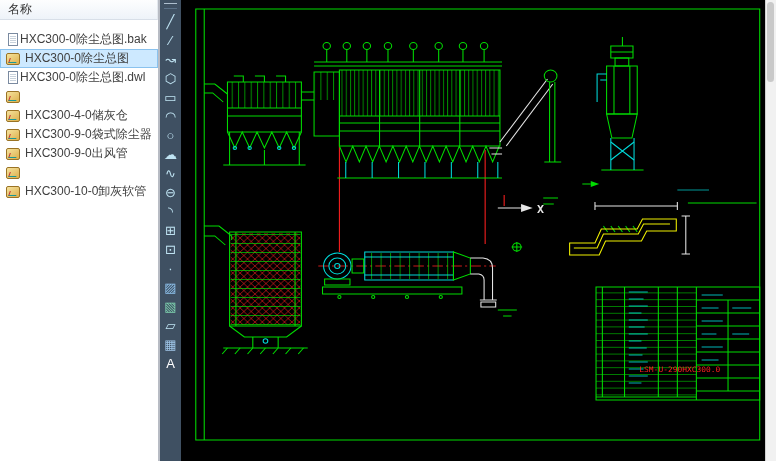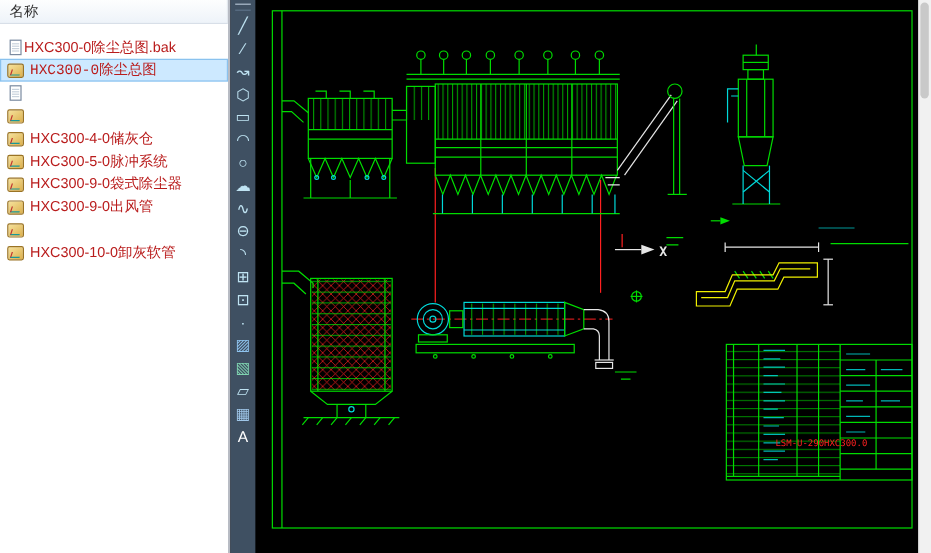--- a/index.html
+++ b/index.html
@@ -1,26 +1,26 @@
 <!DOCTYPE html>
 <html style="--cad_green: #00dc00; --cad_cyan: #00d8d8; --cad_red: #ff2020; --cad_yellow: #f0f000; --cad_white: #e6e6e6; --selection_bg: #cde9ff; --selection_border: #8ac2ee; --toolbar_bg: #3f5062; --tool_icon: #bfe3f2;"><head>
 <meta charset="utf-8">
 <style>
   html,body{margin:0;padding:0;width:776px;height:461px;overflow:hidden;background:#000;}
   .app{display:flex;width:776px;height:461px;font-family:"Liberation Sans","DejaVu Sans",sans-serif;}
 
   
-  .file-panel{width:190px;background:#fff;display:flex;flex-direction:column;flex:none;}
+  .file-panel{width:158px;background:#fff;display:flex;flex-direction:column;flex:none;}
   .panel-header{height:19px;flex:none;display:flex;align-items:center;padding-left:8px;
     background:linear-gradient(#fdfefe,#eef3f9);border-bottom:1px solid #d8dfe8;border-right:1px solid #e3e8ee;
     font-size:12px;color:#333;}
   .file-list{list-style:none;margin:0;padding:10px 0 0 0;flex:1;overflow:hidden;}
-  .file-item{display:flex;align-items:center;height:19px;padding:0 2px 0 5px;font-size:12px;color:#b91c1c;
+  .file-item{display:flex;align-items:center;height:19px;padding:0 2px 0 5px;font-size:12px;color:#404040;
     white-space:nowrap;overflow:hidden;border:1px solid transparent;box-sizing:border-box;}
-  .file-item.selected{background:var(--selection_bg);border-color:var(--selection_border);font-family:Liberation Mono, monospace;}
+  .file-item.selected{background:var(--selection_bg);border-color:var(--selection_border);}
   .file-icon{flex:none;margin-right:5px;display:inline-block;}
   .icon-file{width:10px;height:13px;background:#fff;border:1px solid #7a8aa0;box-sizing:border-box;position:relative;margin:0 2px;}
   .icon-file::before{content:"";position:absolute;top:2px;left:1px;right:1px;height:0;
     border-top:1px solid #c8d2dc;box-shadow:0 2px 0 #c8d2dc,0 4px 0 #c8d2dc,0 6px 0 #c8d2dc;}
   .icon-dwg{width:14px;height:12px;background:linear-gradient(145deg,#f6e29c,#dcb04d);border:1px solid #9a7324;
     border-radius:2px;box-sizing:border-box;position:relative;}
   .icon-dwg::after{content:"";position:absolute;left:2px;top:4px;width:7px;height:4px;
     border-left:1px solid #c03030;border-bottom:1px solid #189898;transform:skewX(-18deg);}
 
   
@@ -64,31 +64,28 @@
         <li class="file-item">
     <span class="file-icon icon-file"></span>
     <span class="file-label">HXC300-0除尘总图.bak</span>
   </li>
         <li class="file-item selected">
     <span class="file-icon icon-dwg"></span>
     <span class="file-label">HXC300-0除尘总图</span>
   </li>
         <li class="file-item">
     <span class="file-icon icon-file"></span>
+    <span class="file-label">HXC300-0除尘总图.dwl</span>
   </li>
         <li class="file-item">
     <span class="file-icon icon-dwg"></span>
   </li>
         <li class="file-item">
     <span class="file-icon icon-dwg"></span>
     <span class="file-label">HXC300-4-0储灰仓</span>
-  </li>
-        <li class="file-item">
-    <span class="file-icon icon-dwg"></span>
-    <span class="file-label">HXC300-5-0脉冲系统</span>
   </li>
         <li class="file-item">
     <span class="file-icon icon-dwg"></span>
     <span class="file-label">HXC300-9-0袋式除尘器</span>
   </li>
         <li class="file-item">
     <span class="file-icon icon-dwg"></span>
     <span class="file-label">HXC300-9-0出风管</span>
   </li>
         <li class="file-item">

